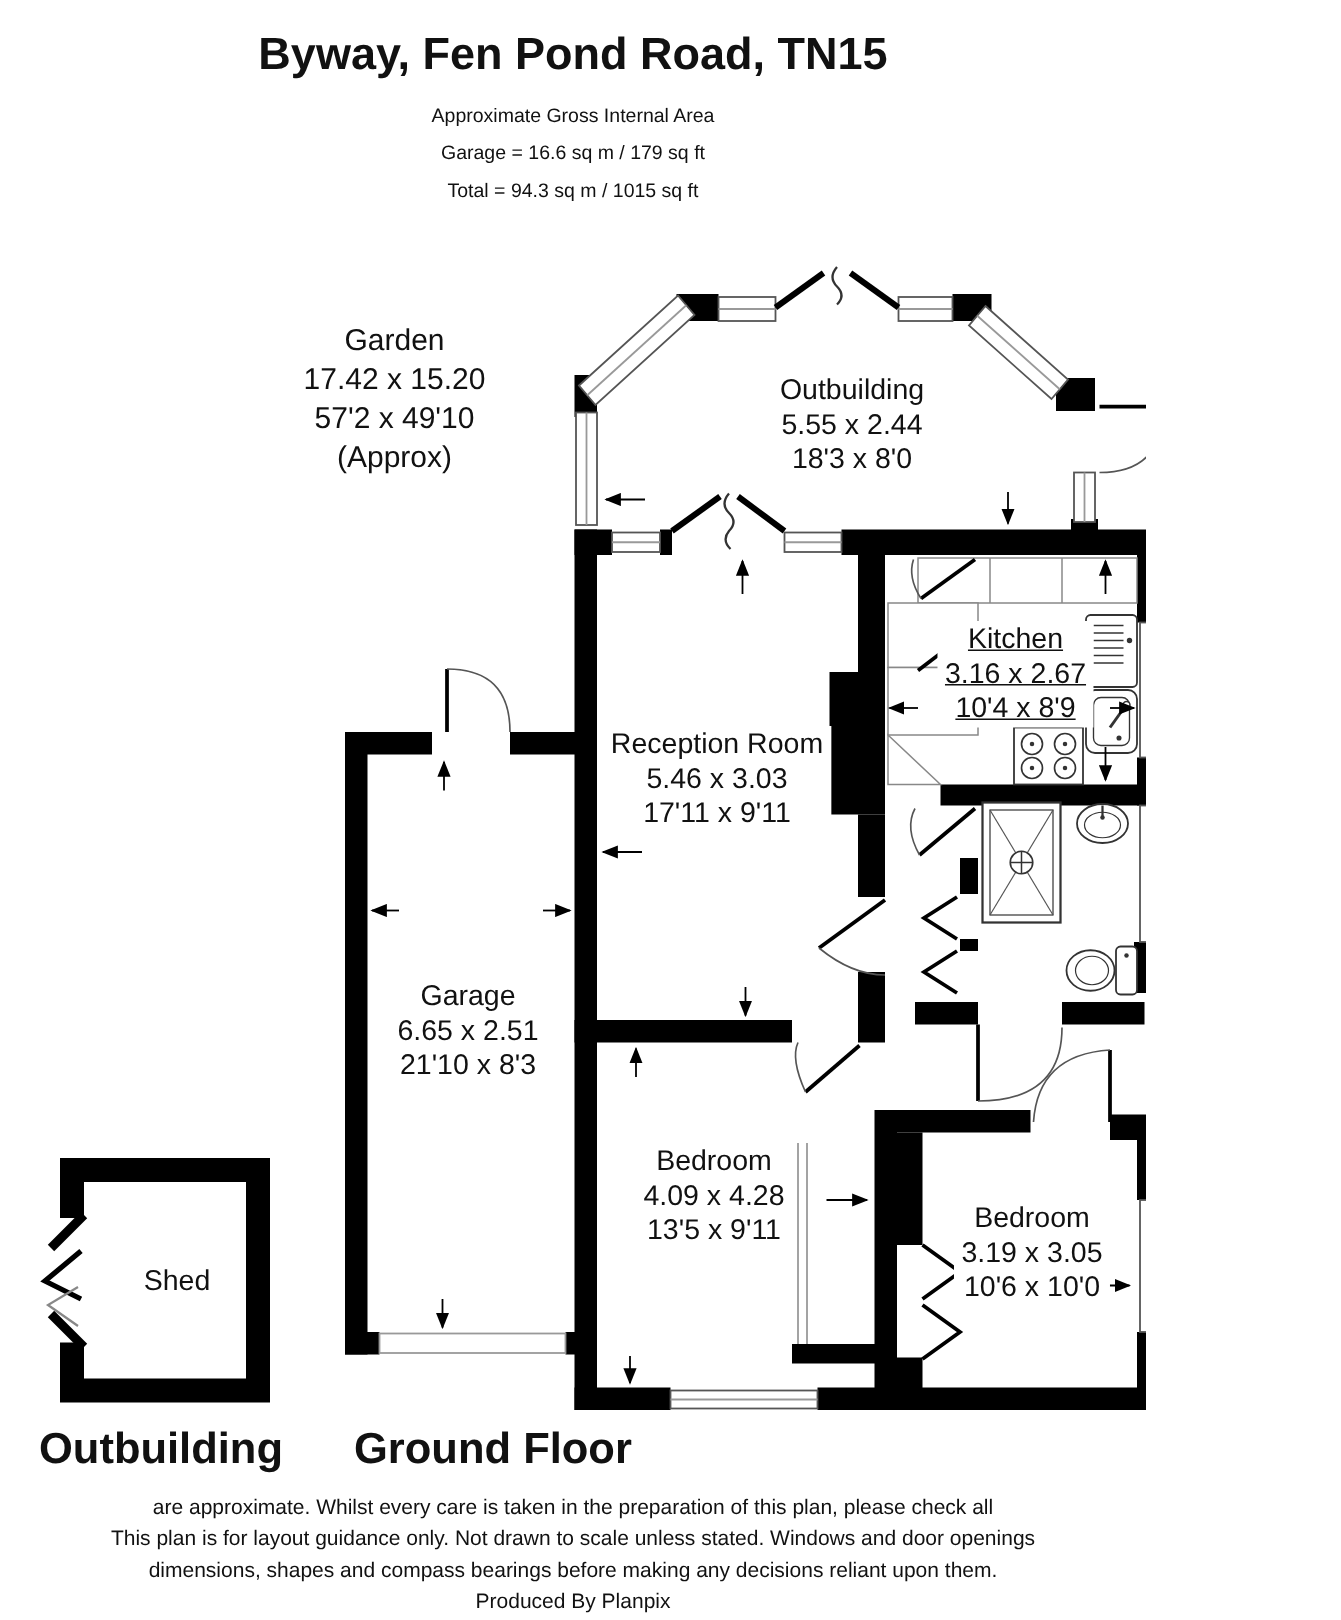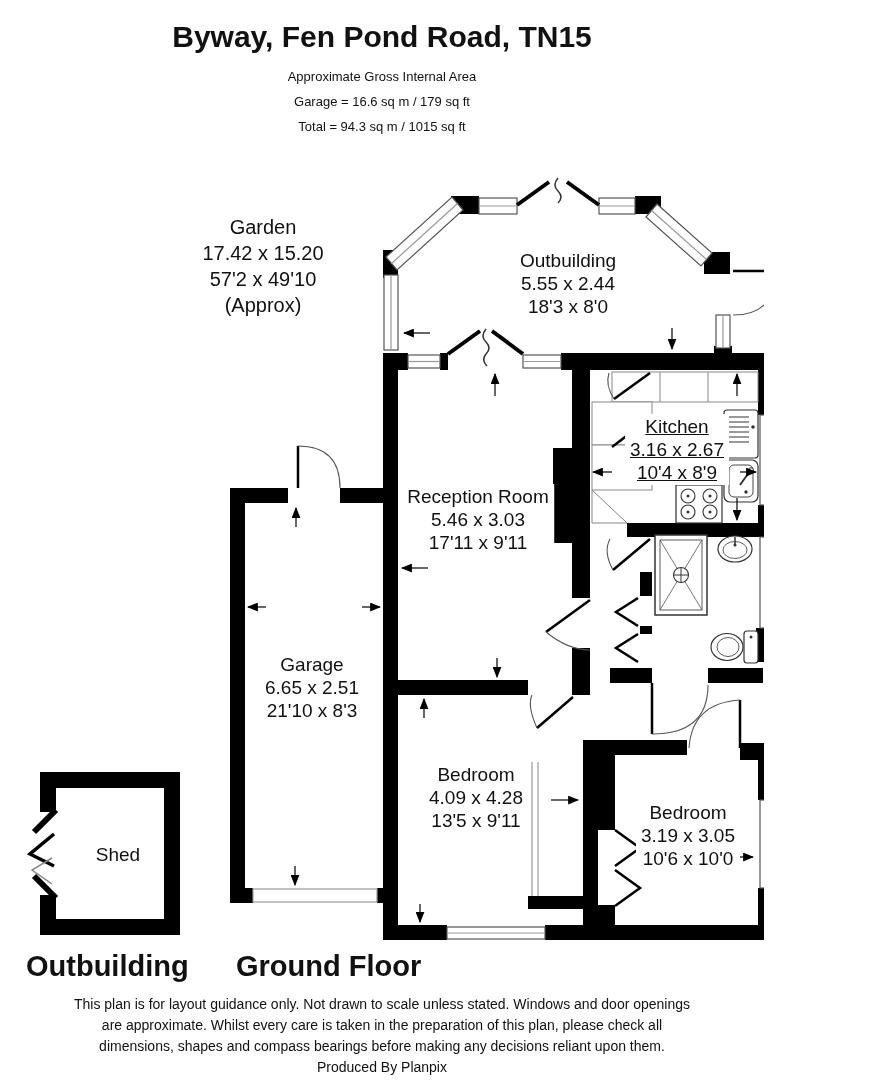--- a/index.html
+++ b/index.html
@@ -317,19 +317,19 @@
   <div class="room-label" style="left:118px;top:842px;">
     <div class="rl-name">Shed</div>
   </div>
 
   <div class="in-label">IN</div>
 
   <div class="big-label" style="left:26px;top:950px;">Outbuilding</div>
   <div class="big-label" style="left:236px;top:950px;">Ground Floor</div>
 
   <footer class="footer">
+    <div>are approximate. Whilst every care is taken in the preparation of this plan, please check all</div>
     <div>This plan is for layout guidance only. Not drawn to scale unless stated. Windows and door openings</div>
-    <div>are approximate. Whilst every care is taken in the preparation of this plan, please check all</div>
     <div>dimensions, shapes and compass bearings before making any decisions reliant upon them.</div>
     <div>Produced By Planpix</div>
   </footer>
 
 </div>
 
 </body></html>

